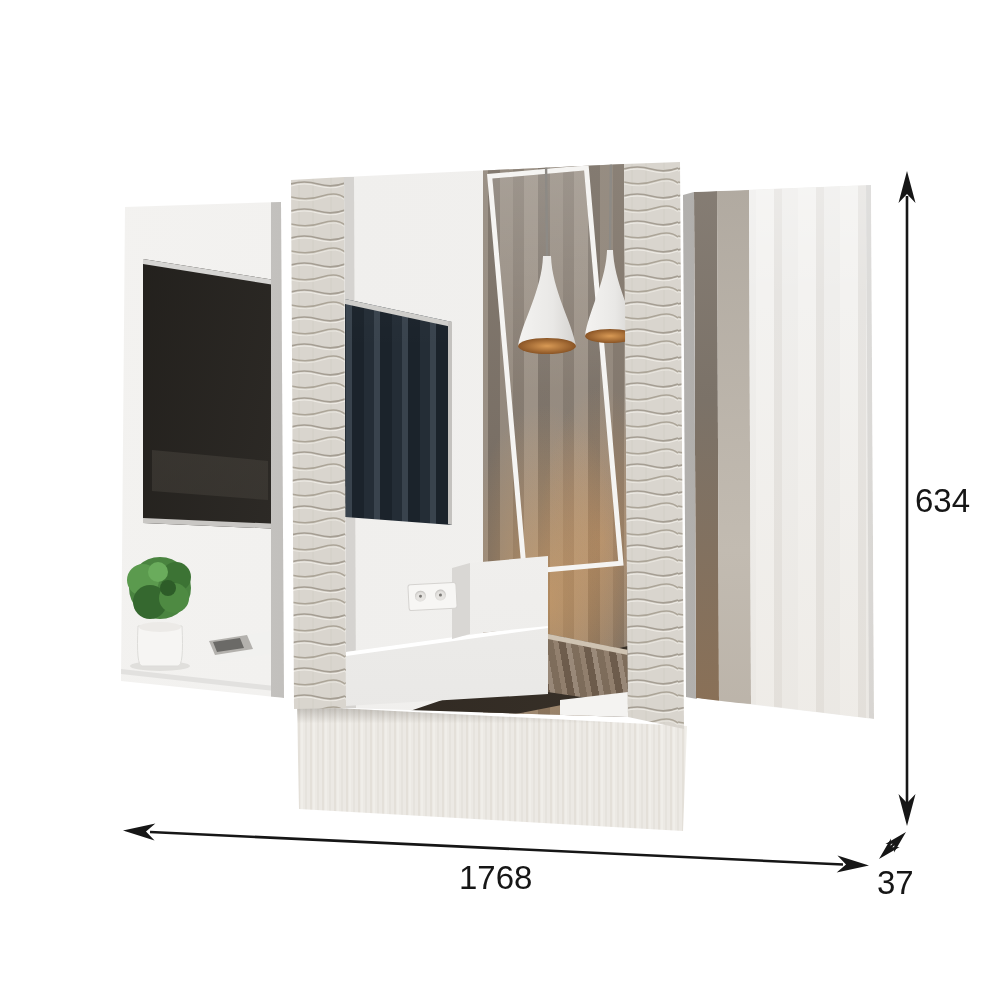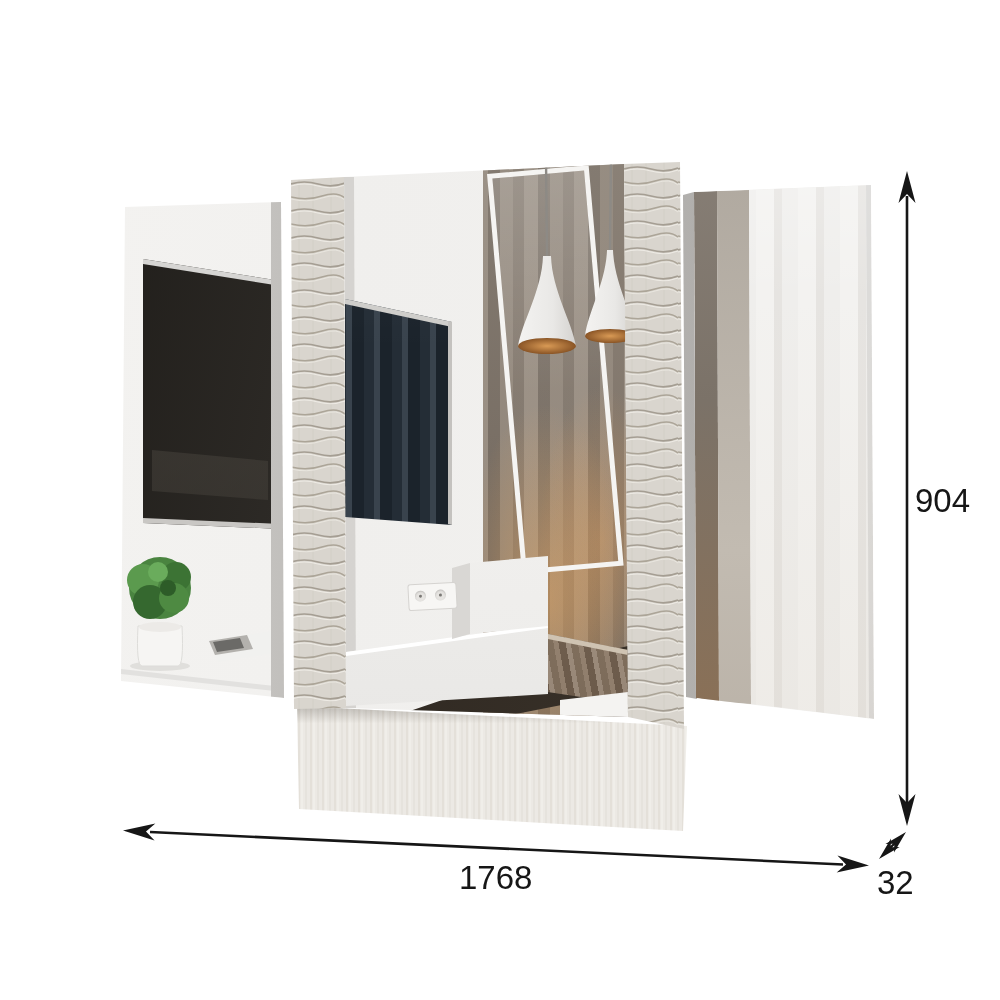--- a/index.html
+++ b/index.html
@@ -209,16 +209,16 @@
       <line x1="150" y1="832" x2="843" y2="864.5" stroke="#161616" stroke-width="2.6"></line>
       <path d="M0 0 L-32 -8.5 L-23 0 L-32 8.5 Z" transform="translate(123,830.5) rotate(182.7)"></path>
       <path d="M0 0 L-32 -8.5 L-23 0 L-32 8.5 Z" transform="translate(869,865.5) rotate(2.7)"></path>
       <line x1="899" y1="839" x2="886" y2="852" stroke="#161616" stroke-width="2.4"></line>
       <path d="M0 0 L-32 -8.5 L-23 0 L-32 8.5 Z" transform="translate(906,832) rotate(-45) scale(0.72)"></path>
       <path d="M0 0 L-32 -8.5 L-23 0 L-32 8.5 Z" transform="translate(879,859) rotate(135) scale(0.72)"></path>
     </g>
   </svg>
 
   <span class="dim-label" style="left:459px;top:861px">1768</span>
-  <span class="dim-label" style="left:877px;top:866px">32</span>
-  <span class="dim-label" style="left:915px;top:484px">904</span>
+  <span class="dim-label" style="left:877px;top:866px">37</span>
+  <span class="dim-label" style="left:915px;top:484px">634</span>
 
 </div>
 
 </body></html>

